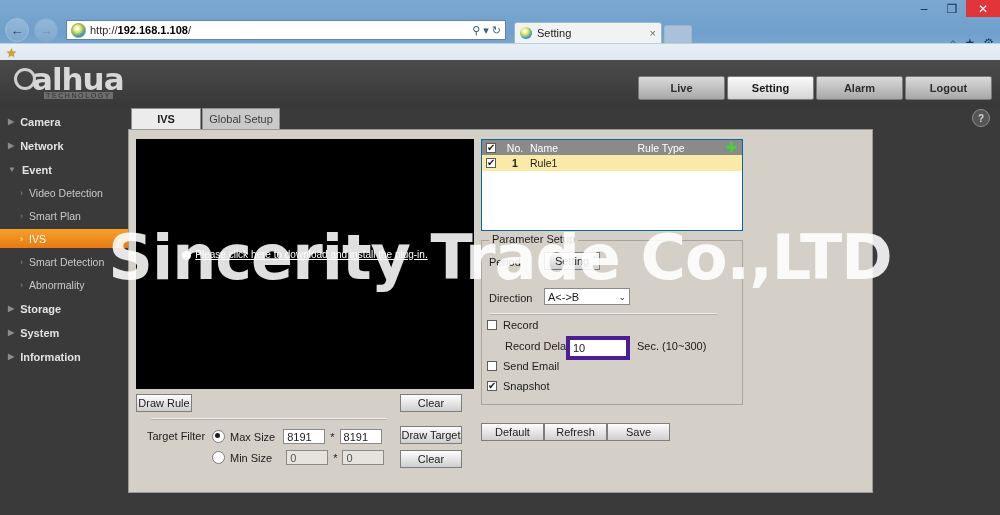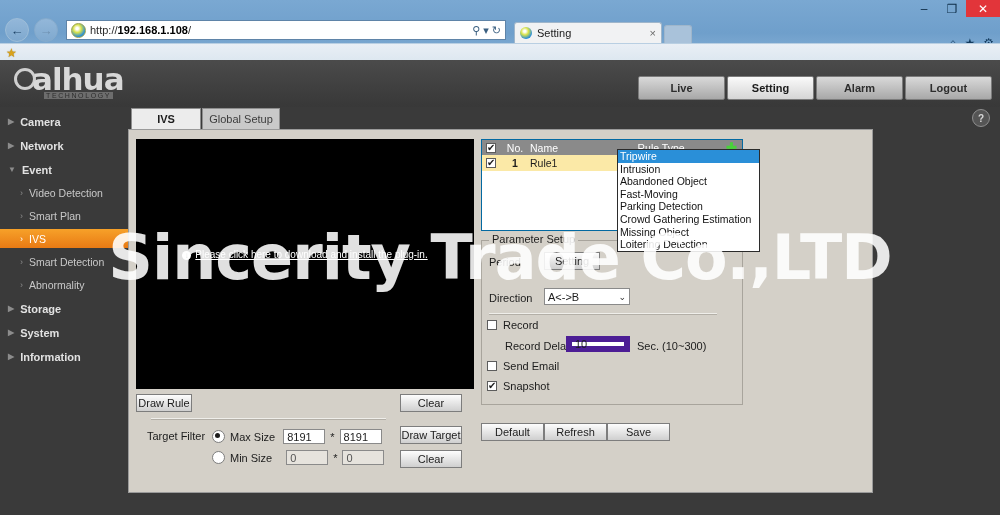--- a/index.html
+++ b/index.html
@@ -146,22 +146,22 @@
     border:1px solid #8a8a8a;box-sizing:border-box;display:flex;align-items:center;
     font-size:11px;color:#1c1c1c;padding:0 3px;}
   #sel-direction .chev{margin-left:auto;font-size:9px;color:#333;}
   #psep{position:absolute;left:360px;top:183px;width:228px;height:1px;background:#b3afa7;border-top:1px solid #efeeea;}
   .ckrow{position:absolute;display:flex;align-items:center;font-size:11px;color:#1c1c1c;}
   #ck-record{left:358px;top:189px;}
   #ck-email{left:358px;top:230px;}
   #ck-snap{left:358px;top:250px;}
   .ckrow .cbox{margin-right:6px;}
   #l-recdelay{left:376px;top:210px;}
-  #in-recdelay{position:absolute;left:437px;top:206px;width:64px;height:16px;background:#fff;
-    border:6px solid #4c1d95;box-sizing:border-box;display:flex;align-items:center;
+  #in-recdelay{position:absolute;left:437px;top:206px;width:64px;height:24px;background:#fff;
+    border:4px solid #4c1d95;box-sizing:border-box;display:flex;align-items:center;
     font-size:11px;color:#1c1c1c;padding:0 3px;}
   #l-sec{left:508px;top:210px;}
   #bottombtns{position:absolute;left:352px;top:293px;display:flex;}
   #bottombtns .gbtn{width:63px;height:18px;}
 
   
   #wm{position:absolute;left:0;top:0;width:1000px;height:515px;pointer-events:none;z-index:90;
     display:flex;align-items:center;justify-content:center;}
   #wm span{color:rgba(255,255,255,0.88);font-size:62px;font-weight:bold;
     font-family:"DejaVu Sans", sans-serif;white-space:nowrap;letter-spacing:-1px;}
@@ -323,30 +323,20 @@
             <span class="c-type">Rule Type</span>
             <span id="rt-addbtn">✚</span>
           </div>
           <div id="rt-row">
             <span class="cb cbox on"></span>
             <span class="c-no">1</span>
             <span class="c-name">Rule1</span>
           </div>
         </div>
 
-        <div id="dropdown">
-          <div class="opt sel">Tripwire</div>
-          <div class="opt">Intrusion</div>
-          <div class="opt">Abandoned Object</div>
-          <div class="opt">Fast-Moving</div>
-          <div class="opt">Parking Detection</div>
-          <div class="opt">Crowd Gathering Estimation</div>
-          <div class="opt">Missing Object</div>
-          <div class="opt">Loitering Detection</div>
-        </div>
 
         <div id="paramgroup"></div>
         <div id="paramlegend">Parameter Setup</div>
 
         <div class="plabel" id="l-period">Period</div>
         <div class="gbtn" id="btn-setting">Setting</div>
 
         <div class="plabel" id="l-direction">Direction</div>
         <div id="sel-direction">
           <span>A&lt;-&gt;B</span>

